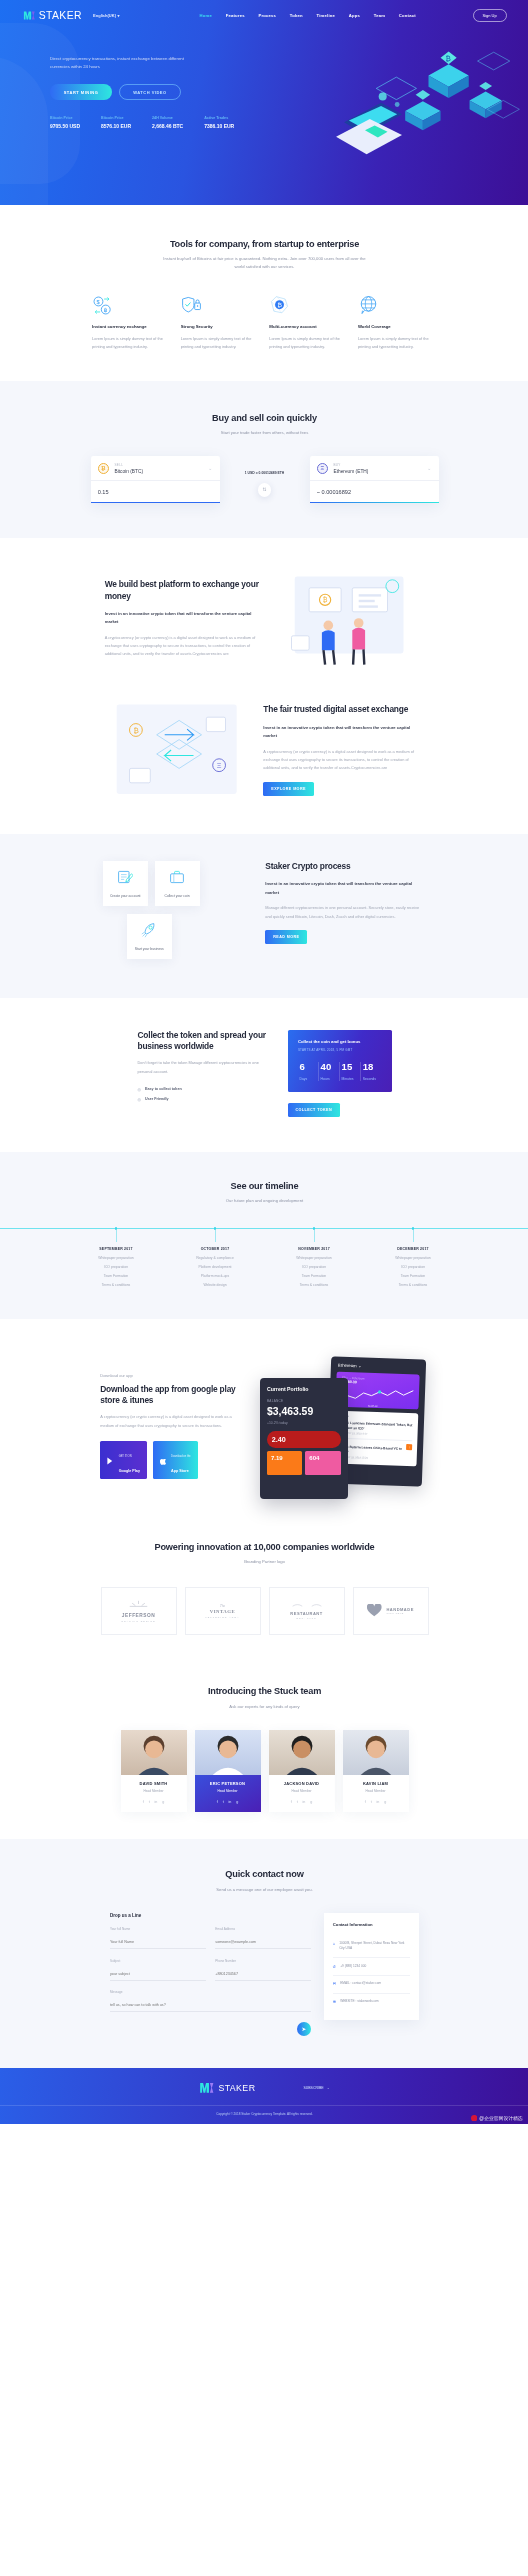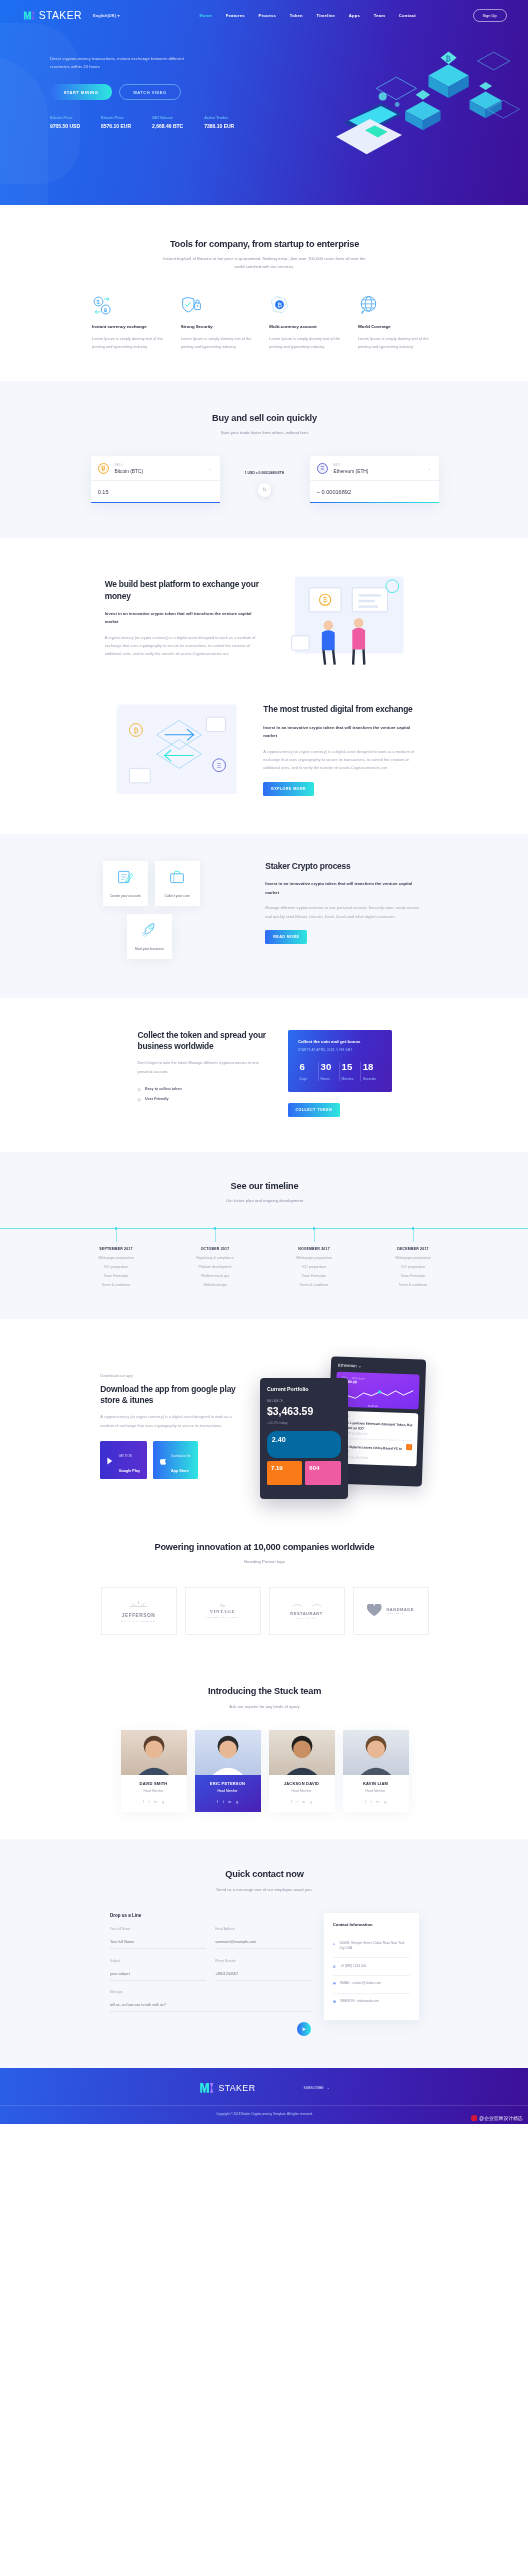--- a/index.html
+++ b/index.html
@@ -197,21 +197,21 @@
   .phone-front {
     position: absolute; left: 0; top: 24px; width: 88px; height: 121px;
     background: #2b2e40; border-radius: 4px;
     box-shadow: 0 6.4px 19px rgba(20,25,50,0.25); overflow: hidden; padding: 8px 7.2px;
   }
   .ph-title { color: #fff; font-size: 5.2px; font-weight: bold; }
   .ph-bal { color: #8f93a8; font-size: 3.1px; margin-top: 7.2px; letter-spacing: 0.3px; }
   .ph-amt { color: #fff; font-size: 10.4px; font-weight: bold; margin-top: 3.2px; }
   .ph-chg { color: #2ee6c0; font-size: 3.4px; font-weight: bold; margin-top: 4px; }
   .ph-chg span { color: #8f93a8; font-weight: normal; }
-  .ph-tile { margin-top: 6.4px; background: #0369a1; height: 27px; border-radius: 9px; padding: 4px 4.8px; }
+  .ph-tile { margin-top: 6.4px; background: #b91c1c; height: 17px; border-radius: 9px; padding: 4px 4.8px; }
   .ph-tile .v { color: #fff; font-size: 7.2px; font-weight: bold; }
   .ph-tiles2 { display: flex; gap: 3.2px; margin-top: 3.2px; }
   .ph-t2 { flex: 1; height: 24px; border-radius: 1.6px; padding: 4px; color: #fff; font-size: 6px; font-weight: bold; }
   .ph-t2.o { background: #fb7a18; }
   .ph-t2.p { background: #ef5ba1; }
   .ph-hdr { color: #fff; font-size: 4.3px; padding: 6.4px 7.2px 3.2px; }
   .ph-graph { margin: 0 6.4px; height: 35px; background: linear-gradient(160deg,#9d3ef5,#7b2ef0); border-radius: 2.4px; padding: 4px 4.8px; position: relative; }
   .ph-graph .l1 { color: #d8b8ff; font-size: 2.9px; }
   .ph-graph .l2 { color: #fff; font-size: 3.7px; font-weight: bold; }
   .ph-news { margin: 4px 6.4px 0; background: #fff; border-radius: 2.4px; padding: 4.8px; }
@@ -519,21 +519,21 @@
           <path d="M110 72 h-36 l8 -7 M74 72 l8 7" fill="none" stroke="#2ee6e0" stroke-width="1.3"></path>
           <circle cx="38" cy="40" r="8" fill="none" stroke="#f0b23a" stroke-width="1.2"></circle>
           <text x="35" y="43.6" font-size="9" fill="#f0b23a" font-family="Liberation Sans">₿</text>
           <circle cx="142" cy="84" r="8" fill="none" stroke="#6b6fd6" stroke-width="1.2"></circle>
           <text x="139" y="88" font-size="9" fill="#6b6fd6" font-family="Liberation Sans">Ξ</text>
           <rect x="30" y="88" width="26" height="18" rx="2" fill="#fff" stroke="#cfd9ef"></rect>
           <rect x="126" y="24" width="24" height="18" rx="2" fill="#fff" stroke="#cfd9ef"></rect>
         </svg>
       </div>
       <div class="col-txt">
-        <div class="h2">The most trusted digital from exchange</div>
+        <div class="h2">The fair trusted digital asset exchange</div>
         <div class="lead">Invest in an innovative crypto token that will transform the venture capital market</div>
         <div class="para">A cryptocurrency (or crypto currency) is a digital asset designed to work as a medium of exchange that uses cryptography to secure its transactions, to control the creation of additional units, and to verify the transfer of assets.Cryptocurrencies are</div>
         <button class="btn-sm">EXPLORE MORE</button>
       </div>
     </div>
   </div>
 
   <div class="sec grey" style="padding:27px 0 30.5px;">
     <div class="split" style="align-items:flex-start;">
       <div class="tiles">
@@ -598,21 +598,21 @@
       <div>
         <div class="count-card">
           <div class="count-title">Collect the coin and get bonus</div>
           <div class="count-start">STARTS AT APRIL 2018, 5 PM GMT</div>
           <div class="count-row">
             <div class="count-cell">
               <div class="count-num">6</div>
               <div class="count-unit">Days</div>
             </div>
             <div class="count-cell">
-              <div class="count-num">30</div>
+              <div class="count-num">40</div>
               <div class="count-unit">Hours</div>
             </div>
             <div class="count-cell">
               <div class="count-num">15</div>
               <div class="count-unit">Minutes</div>
             </div>
             <div class="count-cell">
               <div class="count-num">18</div>
               <div class="count-unit">Seconds</div>
             </div>

